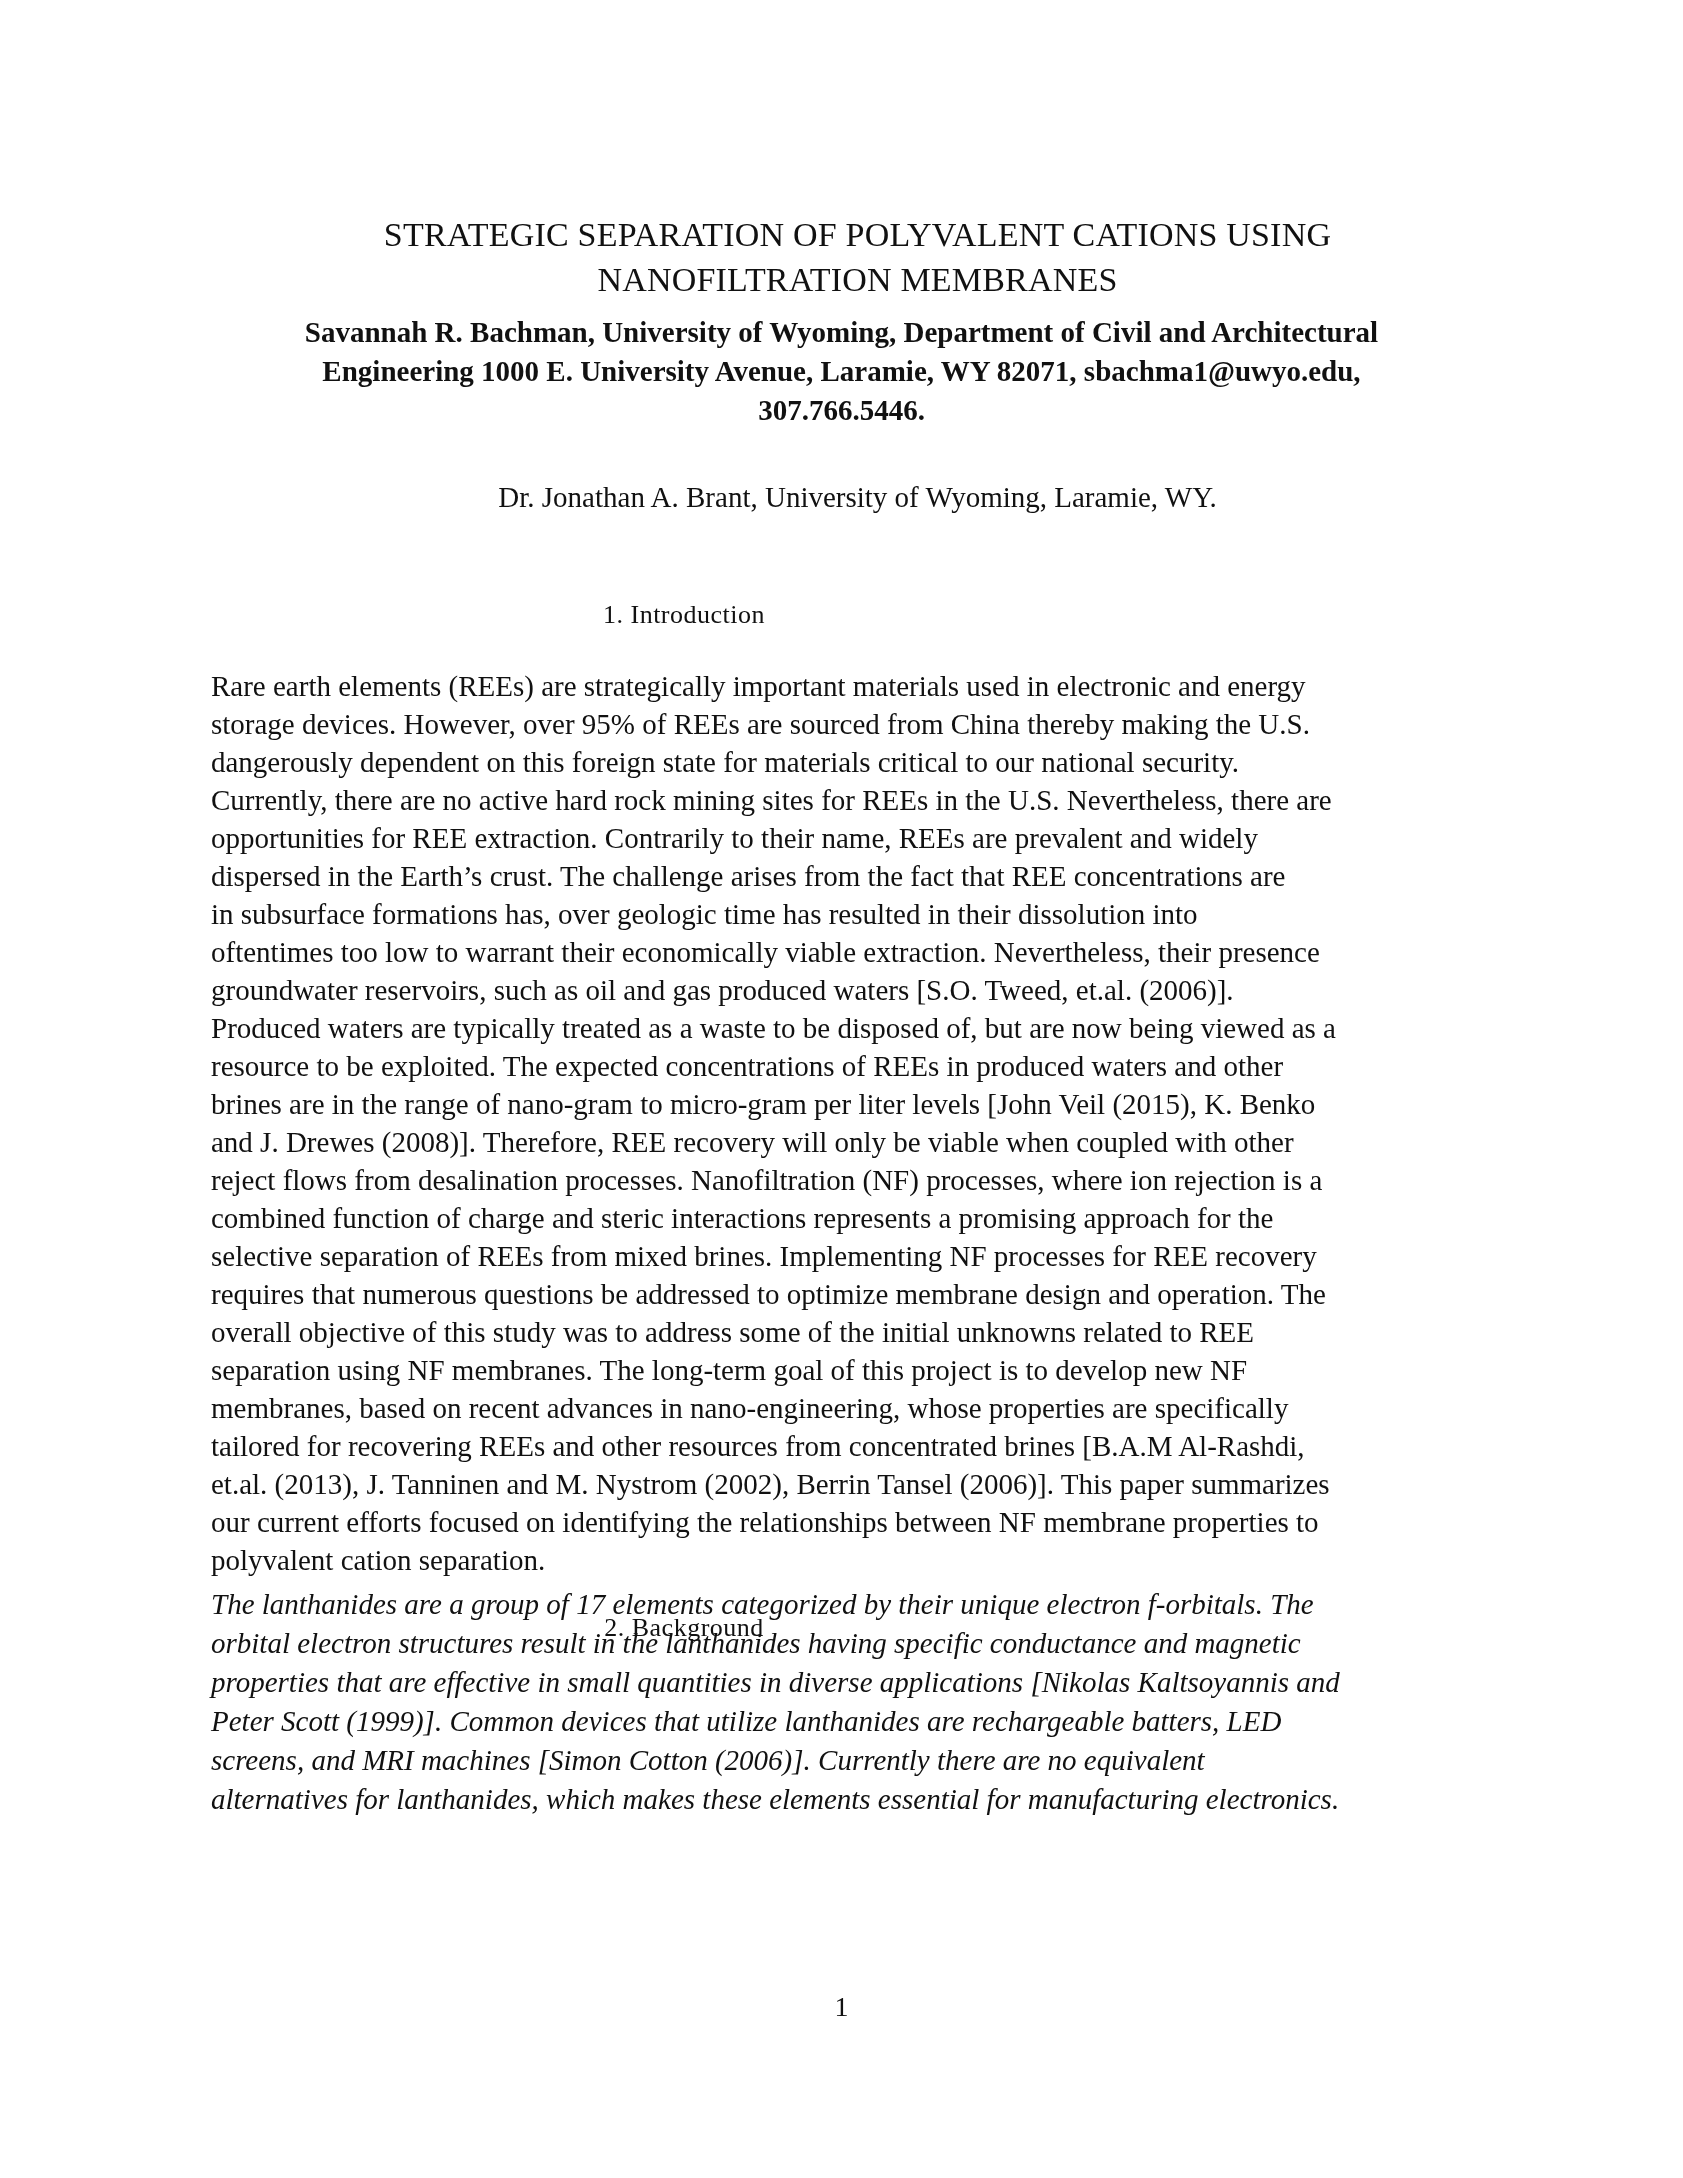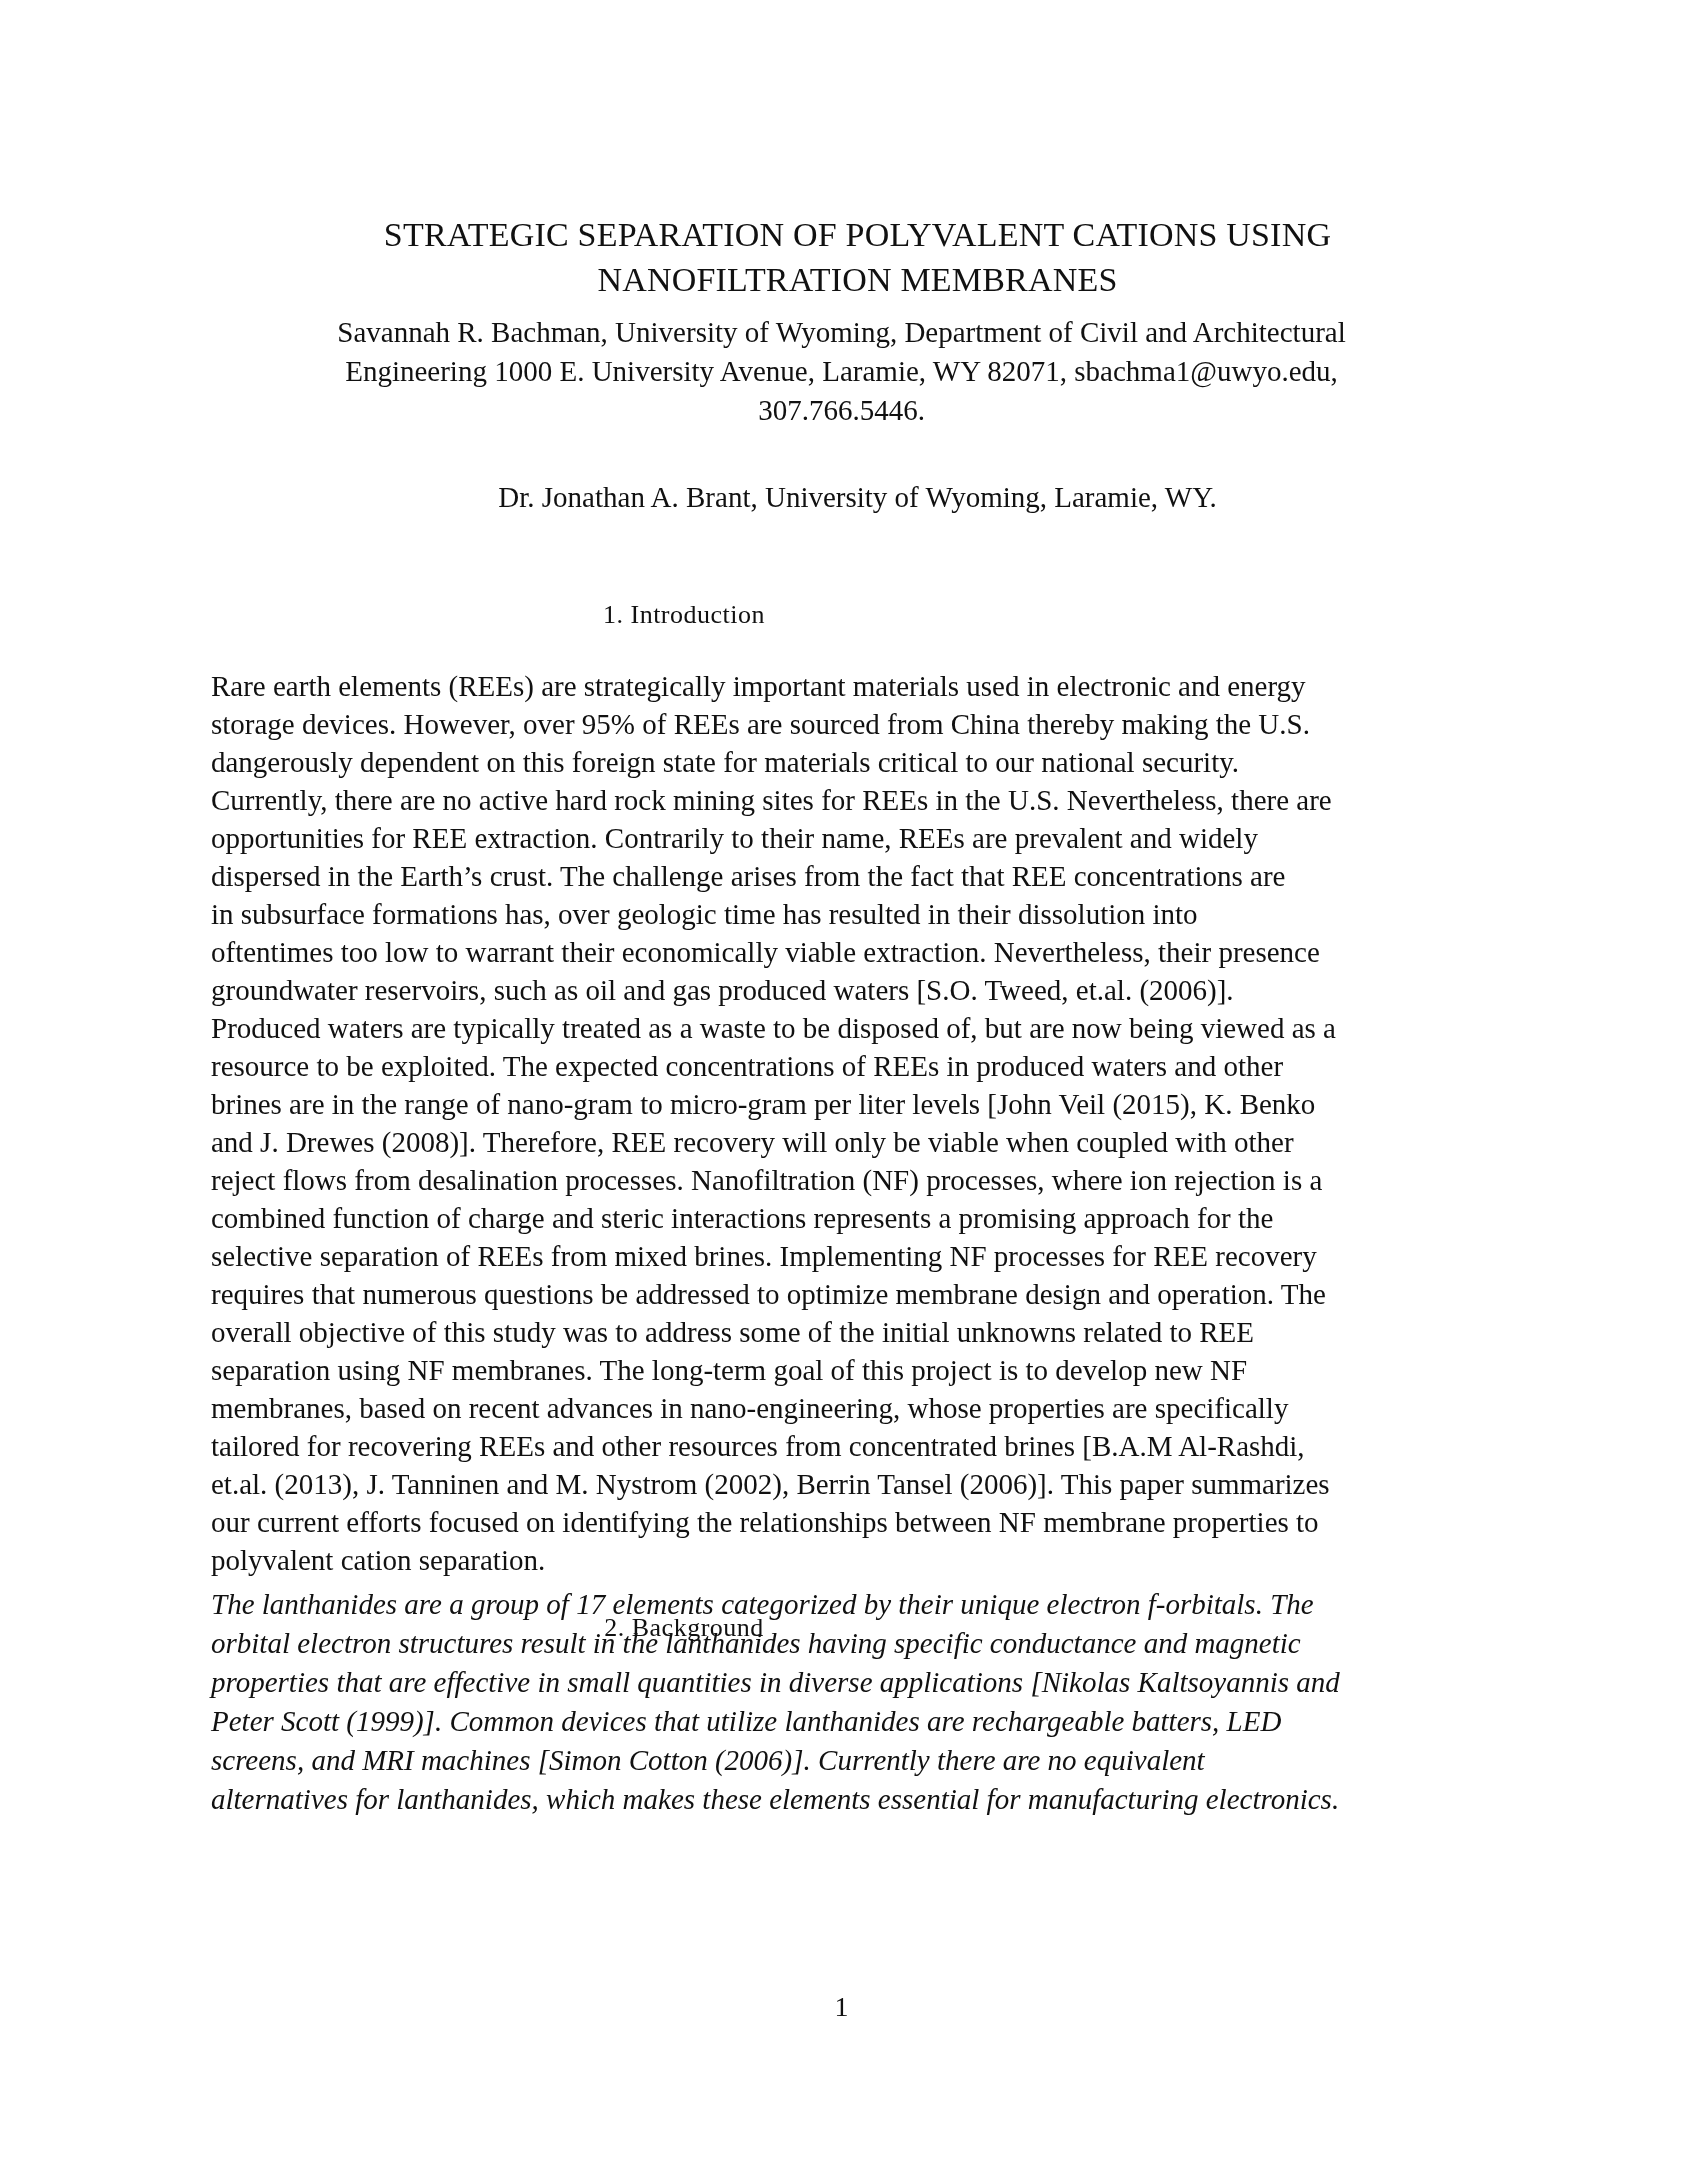--- a/index.html
+++ b/index.html
@@ -34,21 +34,21 @@
     .title span { display: block; }
     .authors {
       position: absolute;
       left: 0; width: 1683px;
       top: 313px;
       text-align: center;
       font-size: 29px;
       line-height: 39px;
       margin: 0;
     }
-    .authors span { display: block; }
+    .authors span { display: block; font-weight: bold; }
     .advisor {
       position: absolute;
       left: 0; width: 1683px;
       top: 462px;
       text-align: center;
       font-size: 29px;
       line-height: 39px;
       margin: 16px;
     }
     .section-heading {

